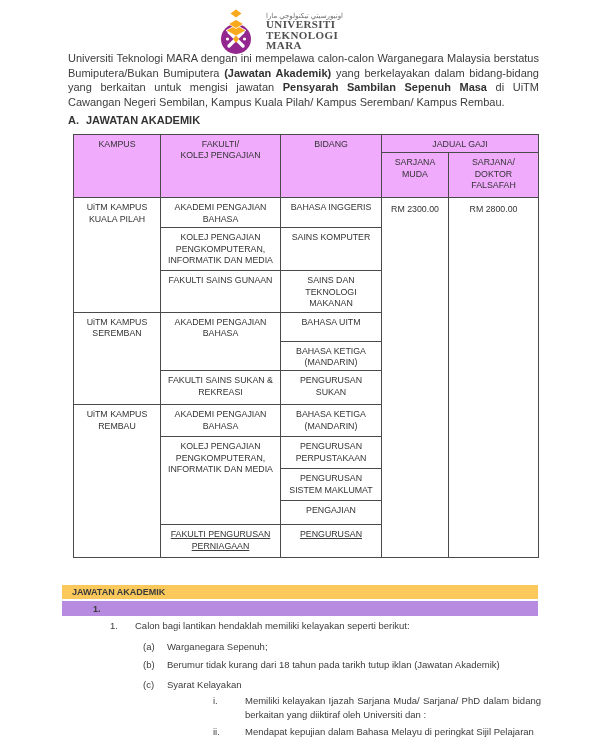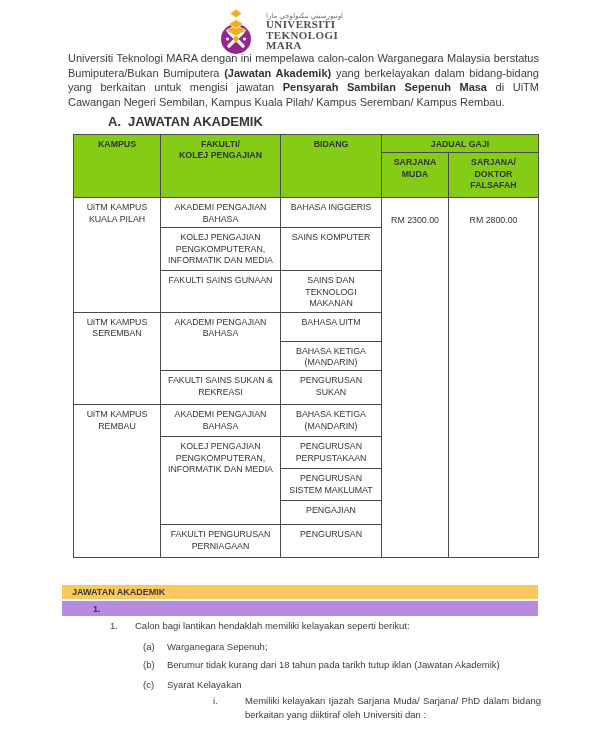--- a/index.html
+++ b/index.html
@@ -21,35 +21,35 @@
   }
 
   
   .intro {
     position:absolute; left:68px; top:51px; width:471px;
     font-size:11px; line-height:14.6px; text-align:justify; color:#3c3c3c;
   }
   .intro b { color:#333; }
 
   
-  .section-a { position:absolute; left:68px; top:114px; font-size:13px; font-weight:bold; color:#333;margin-left:40px; }
+  .section-a { position:absolute; left:68px; top:114px; font-size:11px; font-weight:bold; color:#333; }
   .section-a .pfx { margin-right:7px; }
 
   
   .vac-table {
     position:absolute; left:73px; top:134px; width:465px;
     border-collapse:collapse; table-layout:fixed;
   }
   .vac-table td {
     border:1px solid #4a4a4a; text-align:center; vertical-align:top;
     font-size:8.8px; line-height:1.3; padding:4px 2px 2px 2px;
     white-space:pre-line; color:#333;
   }
-  .vac-table td.hd { background:#84cc16; font-weight:bold; }
-  .vac-table td.money { padding-top:17px; }
+  .vac-table td.hd { background:#f0abfc; font-weight:normal; }
+  .vac-table td.money { padding-top:6px; }
   .col-kampus  { width:87px; }
   .col-fakulti { width:120px; }
   .col-bidang  { width:101px; }
   .col-sm      { width:67px; }
   .col-sd      { width:90px; }
 
   
   .banner { position:absolute; left:62px; width:476px; display:flex; align-items:center; font-weight:bold; font-size:9px; color:#3a3a3a; }
   .banner-yellow { top:585px; height:14px; background:#fbc95b; }
   .banner-yellow .lbl { margin-left:10px; }
@@ -176,21 +176,21 @@
       <td>PENGURUSAN
 PERPUSTAKAAN</td>
     </tr>
     <tr style="height:32px;">
       <td>PENGURUSAN
 SISTEM MAKLUMAT</td>
     </tr>
     <tr style="height:24px;">
       <td>PENGAJIAN</td>
     </tr>
-    <tr style="height:33px;">
+    <tr style="height:33px;text-decoration:underline;">
       <td>FAKULTI PENGURUSAN
 PERNIAGAAN</td>
       <td>PENGURUSAN</td>
     </tr>
   </tbody>
     </table>
 
   <div class="banner banner-yellow">
     <span class="lbl">JAWATAN AKADEMIK</span>
   </div>
@@ -211,14 +211,18 @@
     <span class="txt">Berumur tidak kurang dari 18 tahun pada tarikh tutup iklan (Jawatan Akademik)</span>
   </div>
   <div class="req" id="req-c">
     <span class="num">(c)</span>
     <span class="txt">Syarat Kelayakan</span>
   </div>
   <div class="req" id="req-i">
     <span class="num">i.</span>
     <span class="txt">Memiliki kelayakan Ijazah Sarjana Muda/ Sarjana/ PhD dalam bidang berkaitan yang diiktiraf oleh Universiti dan :</span>
   </div>
+  <div class="req" id="req-ii">
+    <span class="num">ii.</span>
+    <span class="txt">Mendapat kepujian dalam Bahasa Melayu di peringkat Sijil Pelajaran</span>
+  </div>
 
 </div>
 
 </body></html>

